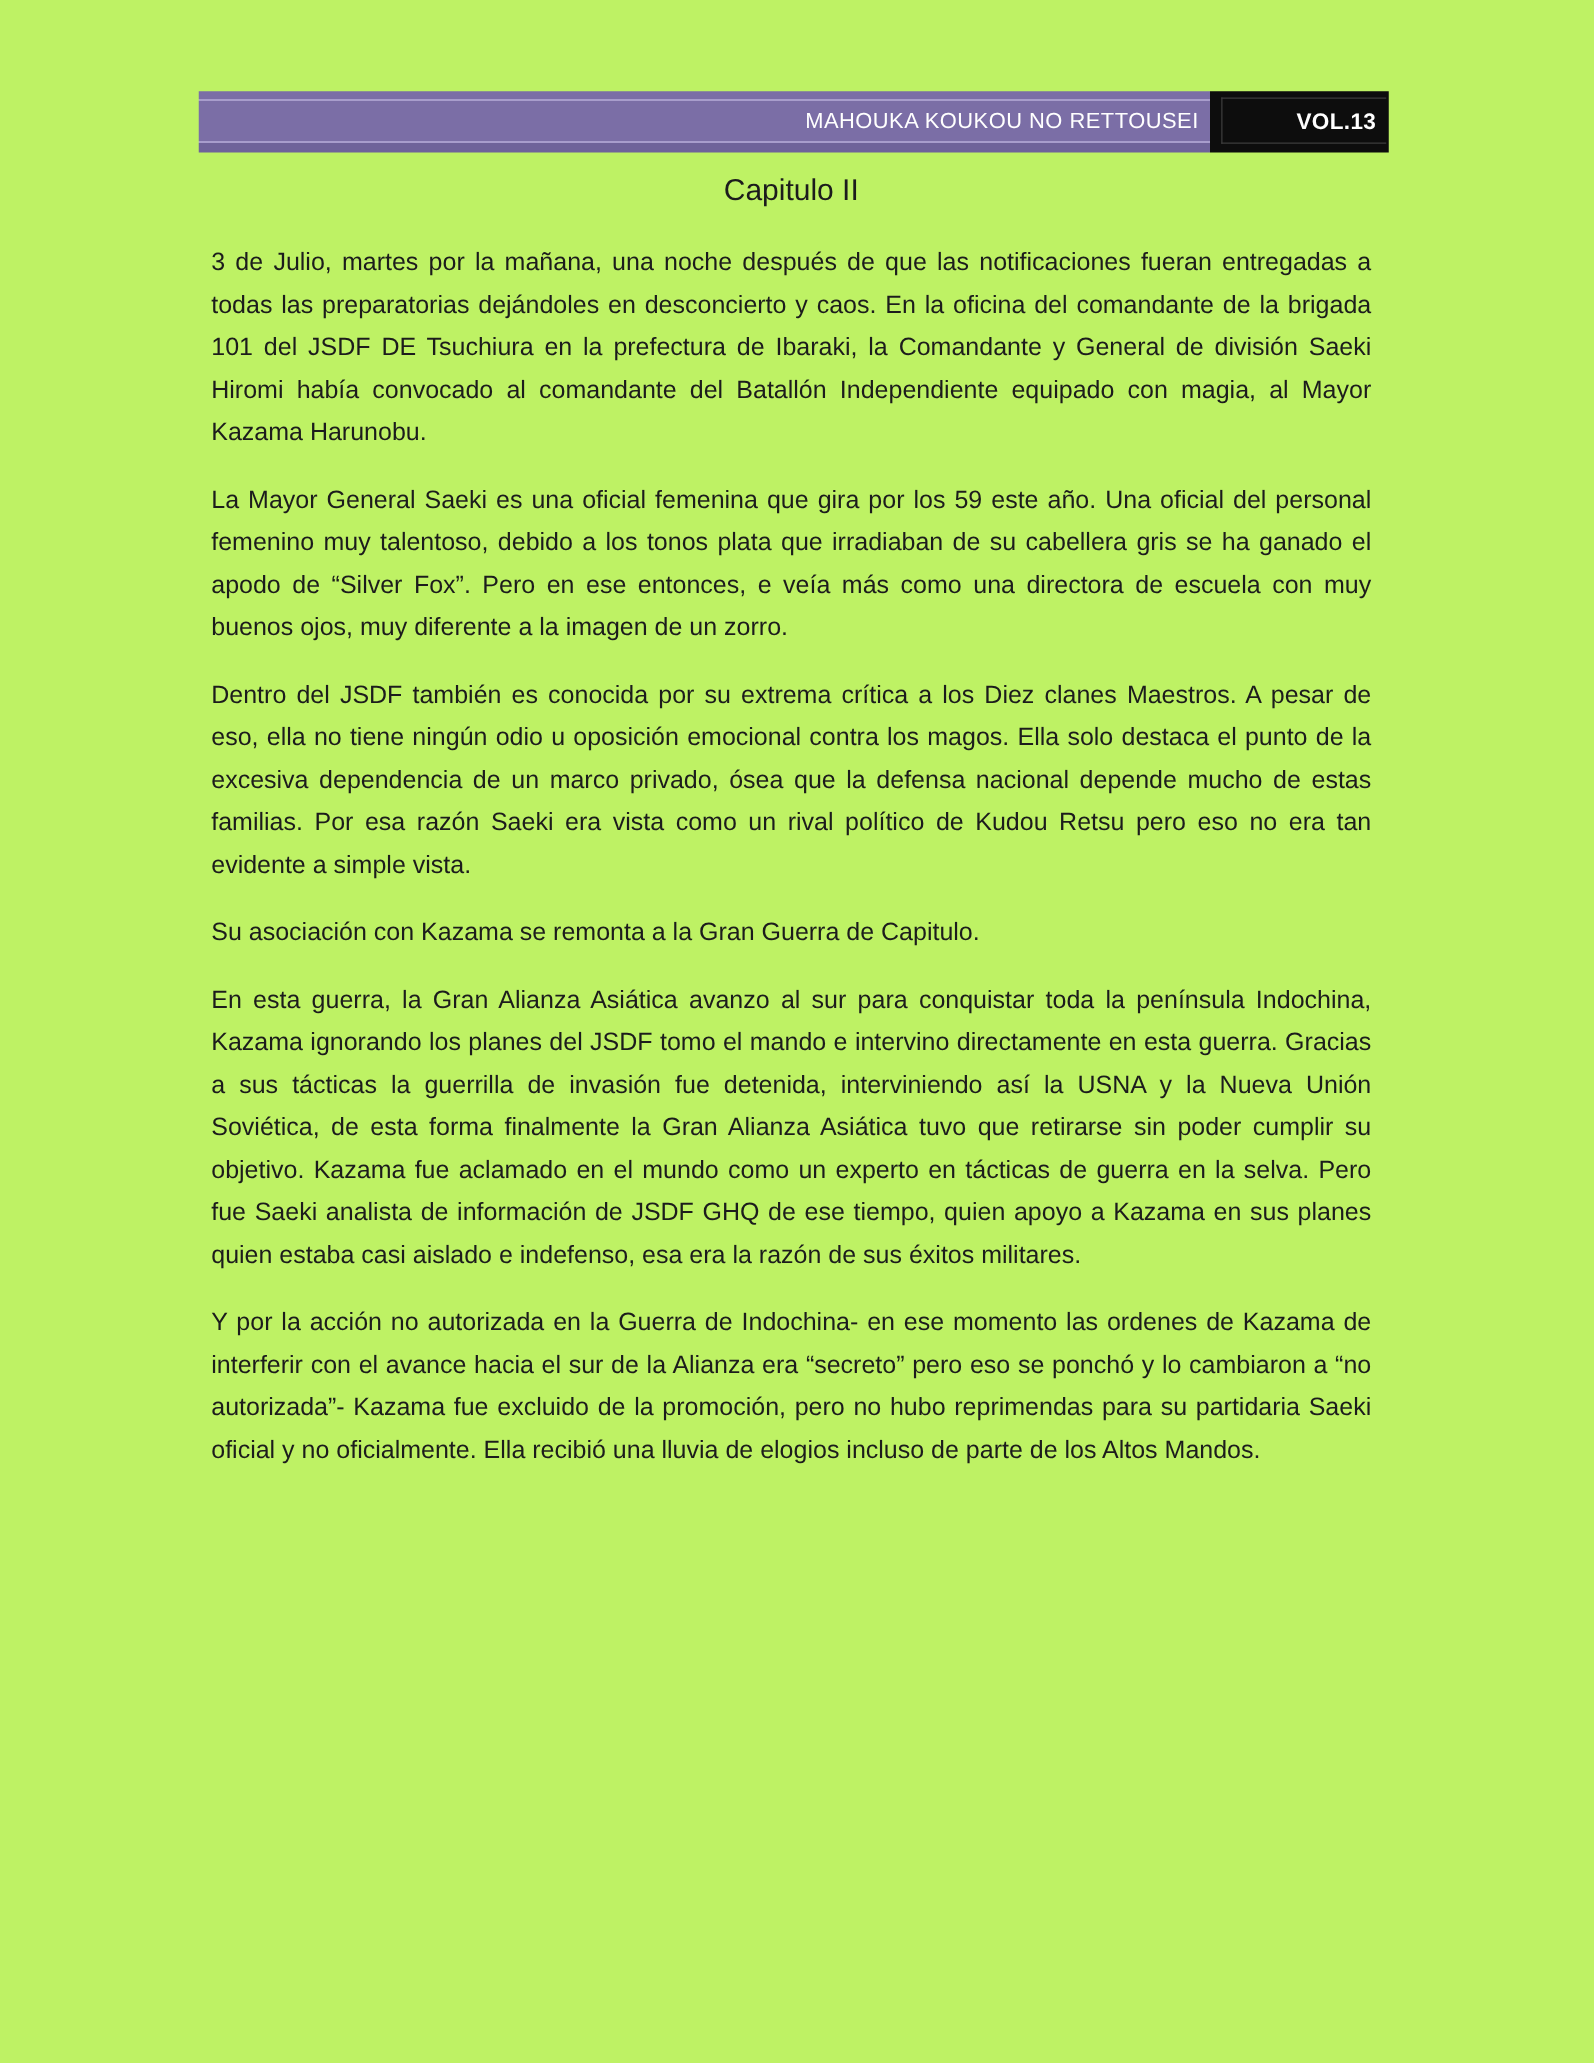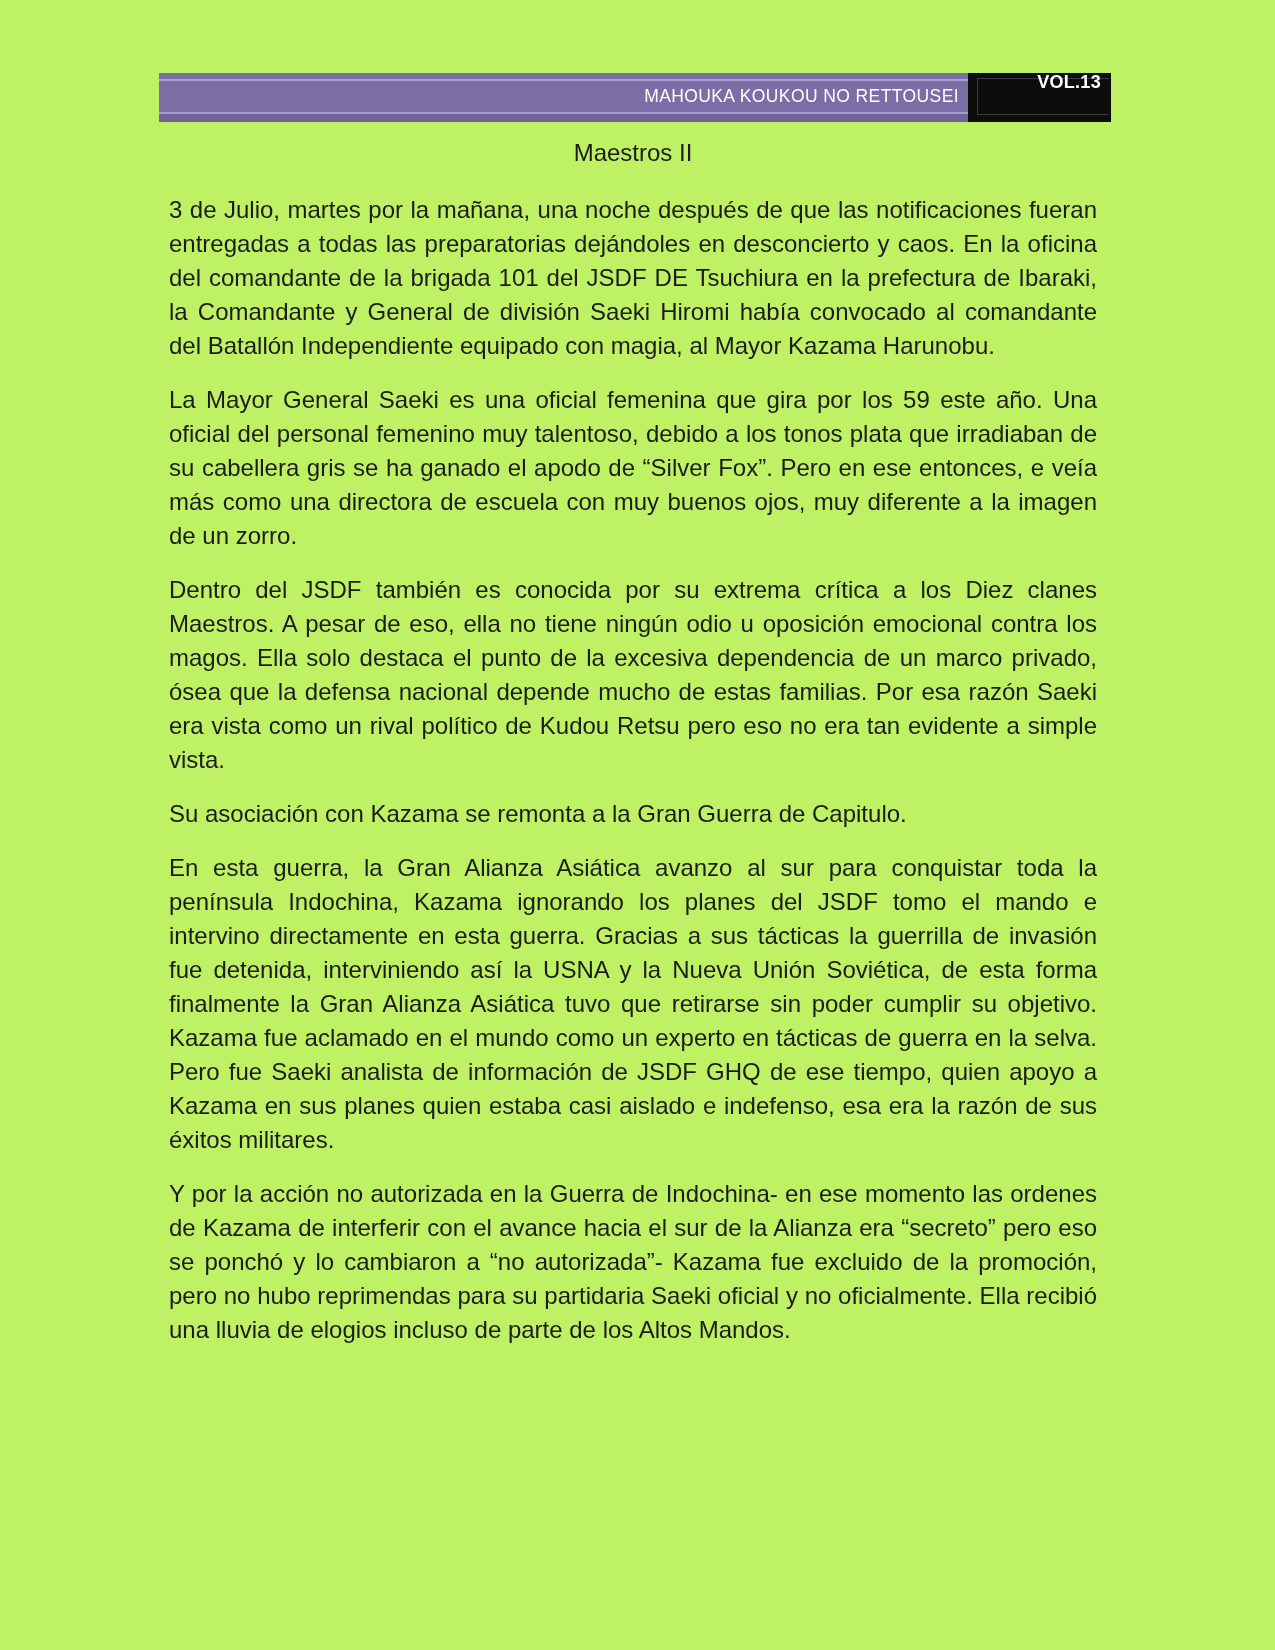--- a/index.html
+++ b/index.html
@@ -44,20 +44,21 @@
     letter-spacing: 0.4px;
     white-space: nowrap;
     line-height: 1;
     padding-bottom: 2px;
   }
   .header-cell-black {
     width: 143px;
     position: relative;
     background: #0d0d0d;
     display: flex;
+    align-items: center;
     justify-content: flex-end;
     padding-right: 10px;
     box-sizing: border-box;
   }
   .header-cell-black .inset-lines {
     position: absolute;
     left: 9px; right: 2px; top: 5px; bottom: 7px;
     border-top: 1.5px solid #3d3d3d;
     border-left: 1.5px solid #3d3d3d;
     border-bottom: 1.5px solid #3d3d3d;
@@ -84,21 +85,21 @@
     font-weight: 400;
     color: #1c1c1c;
   }
 
   
   .body-text {
     position: absolute;
     left: 169px;
     top: 193px;
     width: 928px;
-    font-size: 24px;
+    font-size: 20px;
     line-height: 34px;
     text-align: justify;
     color: #1c1c1c;
   }
   .body-text p {
     margin: 0 0 20px 0;
   }
 </style>
 </head>
 <body>
@@ -108,21 +109,21 @@
   <div class="header-bar">
     <div class="header-cell-purple">
       <span class="header-title">MAHOUKA KOUKOU NO RETTOUSEI</span>
     </div>
     <div class="header-cell-black">
       <span class="inset-lines"></span>
       <span class="volume-label">VOL.13</span>
     </div>
   </div>
 
-  <div class="chapter-heading">Maestros II</div>
+  <div class="chapter-heading">Capitulo II</div>
 
   <div class="body-text">
     <p>3 de Julio, martes por la mañana, una noche después de que las notificaciones fueran entregadas a todas las preparatorias dejándoles en desconcierto y caos. En la oficina del comandante de la brigada 101 del JSDF DE Tsuchiura en la prefectura de Ibaraki, la Comandante y General de división Saeki Hiromi había convocado  al comandante del Batallón Independiente equipado con magia, al Mayor Kazama Harunobu.</p>
     <p>La Mayor General Saeki es una oficial femenina que gira por los 59 este año. Una oficial del personal femenino muy talentoso, debido a los tonos plata que irradiaban de su cabellera gris se ha ganado el apodo de “Silver Fox”. Pero en ese entonces, e veía más como una directora de escuela con muy buenos ojos, muy diferente a la imagen de un zorro.</p>
     <p>Dentro del JSDF también es conocida por su extrema crítica a los Diez clanes Maestros. A pesar de eso, ella no tiene ningún odio u oposición emocional contra los magos. Ella solo destaca el punto de la excesiva dependencia de un marco privado, ósea que la defensa nacional depende mucho de estas familias. Por esa razón Saeki era vista como un rival político de Kudou Retsu pero eso no era tan evidente a simple vista.</p>
     <p>Su asociación con Kazama se remonta a la Gran Guerra de Capitulo.</p>
     <p>En esta guerra, la Gran Alianza Asiática avanzo al sur para conquistar toda la península Indochina, Kazama ignorando los planes del JSDF tomo el mando e intervino directamente en esta guerra. Gracias a sus tácticas la guerrilla de invasión fue detenida, interviniendo así la USNA y la Nueva Unión Soviética, de esta forma finalmente la Gran Alianza Asiática tuvo que retirarse sin poder cumplir su objetivo. Kazama fue aclamado en el mundo como un experto en tácticas de guerra en la selva. Pero fue Saeki analista de información de JSDF GHQ de ese tiempo, quien apoyo a Kazama en sus planes quien estaba casi aislado e indefenso, esa era la razón de sus éxitos militares.</p>
     <p>Y por la acción no autorizada en la Guerra de Indochina- en ese momento las ordenes de Kazama de interferir con el avance hacia el sur de la Alianza era “secreto” pero eso se ponchó y lo cambiaron a “no autorizada”- Kazama fue excluido de la promoción, pero no hubo reprimendas para su partidaria Saeki oficial y no oficialmente. Ella recibió una lluvia de elogios incluso de parte de los Altos Mandos.</p>
   </div>
 

